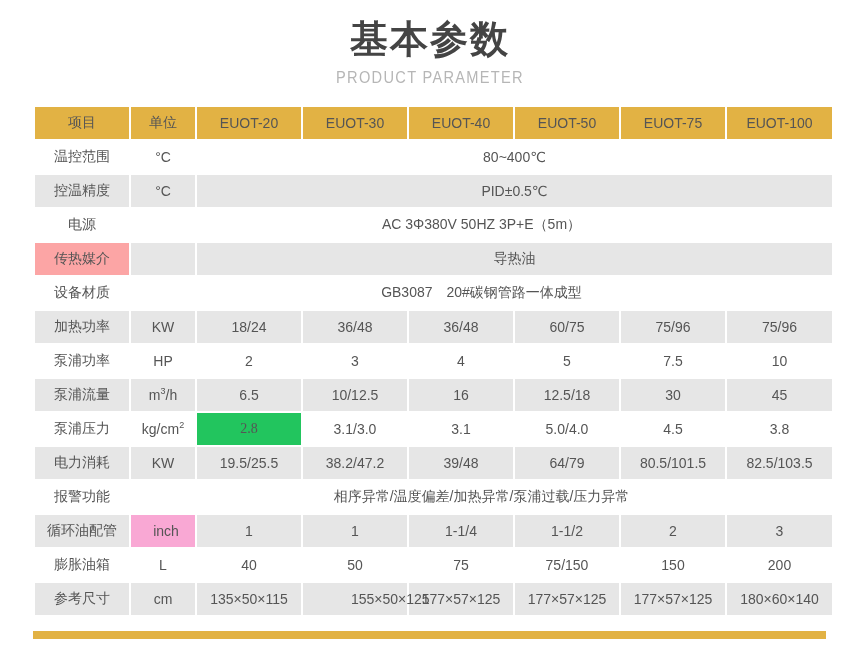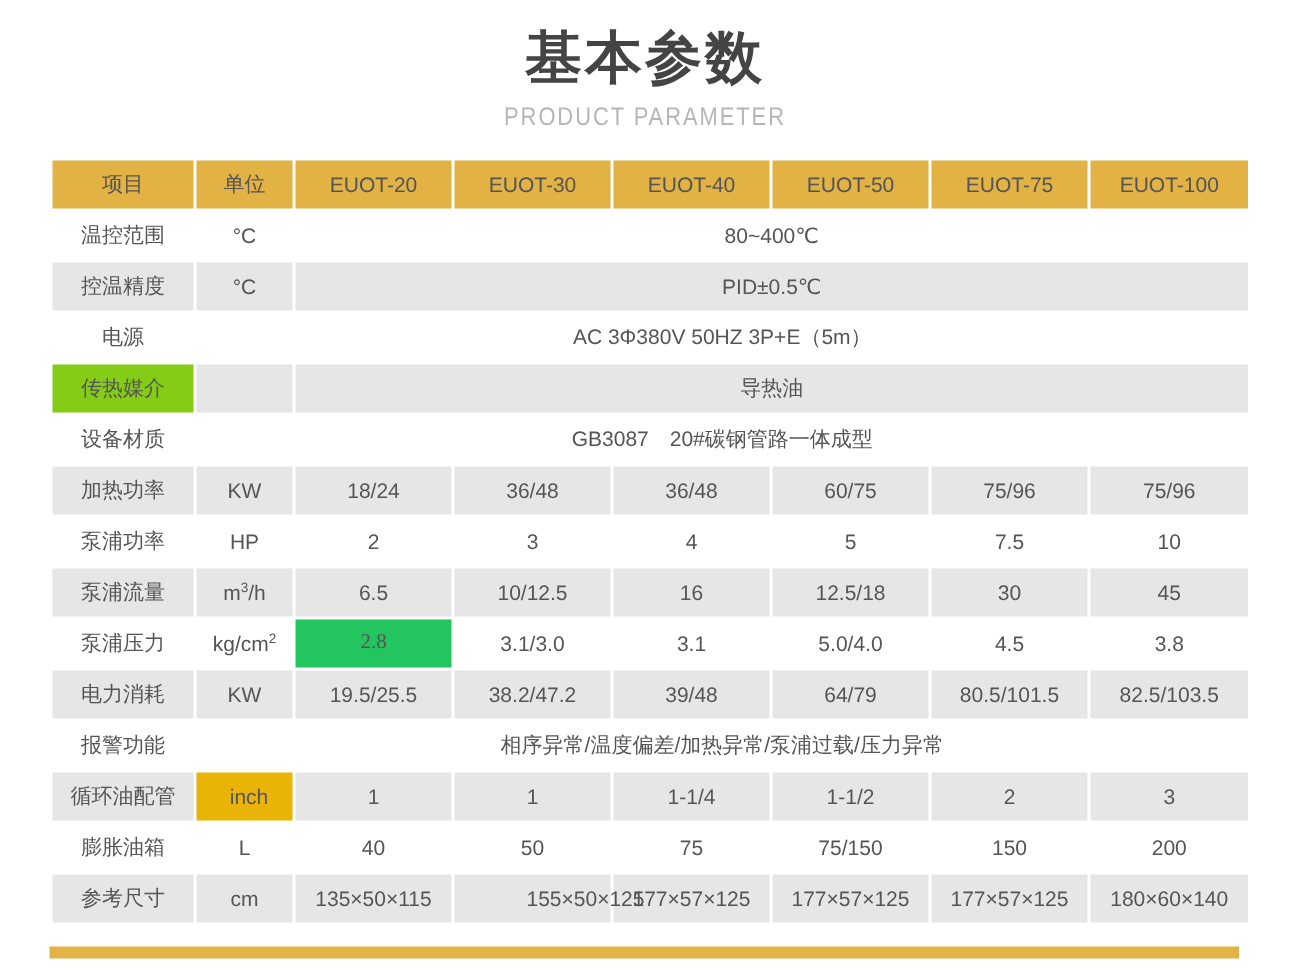--- a/index.html
+++ b/index.html
@@ -154,21 +154,21 @@
           <tr class="odd">
             <td class="label" style="background: rgb(230, 230, 230);">控温精度</td>
             <td class="unit" style="background: rgb(230, 230, 230);">°C</td>
             <td class="merged filled" colspan="6" style="background: rgb(230, 230, 230);">PID±0.5℃</td>
           </tr>
           <tr class="even">
             <td class="label" style="background: rgb(255, 255, 255);">电源</td>
             <td class="merged blank" colspan="7" style="background: transparent;">AC 3Φ380V 50HZ 3P+E（5m）</td>
           </tr>
           <tr class="odd">
-            <td class="label" style="background: #84cc16; margin-left: 47px;">传热媒介</td>
+            <td class="label" style="background: #fca5a5; margin-left: 47px;">传热媒介</td>
             <td class="unit" style="background: rgb(230, 230, 230);"></td>
             <td class="merged filled" colspan="6" style="background: rgb(230, 230, 230);">导热油</td>
           </tr>
           <tr class="even">
             <td class="label" style="background: rgb(255, 255, 255);">设备材质</td>
             <td class="merged blank" colspan="7" style="background: transparent;">GB3087　20#碳钢管路一体成型</td>
           </tr>
           <tr class="odd">
             <td class="label" style="background: rgb(230, 230, 230);">加热功率</td>
             <td class="unit" style="background: rgb(230, 230, 230);">KW</td>
@@ -218,21 +218,21 @@
             <td class="value filled" style="background: rgb(230, 230, 230);">64/79</td>
             <td class="value filled" style="background: rgb(230, 230, 230);">80.5/101.5</td>
             <td class="value filled" style="background: rgb(230, 230, 230);">82.5/103.5</td>
           </tr>
           <tr class="even">
             <td class="label" style="background: rgb(255, 255, 255);">报警功能</td>
             <td class="merged blank" colspan="7" style="background: transparent;">相序异常/温度偏差/加热异常/泵浦过载/压力异常</td>
           </tr>
           <tr class="odd">
             <td class="label" style="background: rgb(230, 230, 230);">循环油配管</td>
-            <td class="unit" style="background: #eab308; padding-left: 8px;">inch</td>
+            <td class="unit" style="background: #f9a8d4; padding-left: 8px;">inch</td>
             <td class="value filled" style="background: rgb(230, 230, 230);">1</td>
             <td class="value filled" style="background: rgb(230, 230, 230);">1</td>
             <td class="value filled" style="background: rgb(230, 230, 230);">1-1/4</td>
             <td class="value filled" style="background: rgb(230, 230, 230);">1-1/2</td>
             <td class="value filled" style="background: rgb(230, 230, 230);">2</td>
             <td class="value filled" style="background: rgb(230, 230, 230);">3</td>
           </tr>
           <tr class="even">
             <td class="label" style="background: rgb(255, 255, 255);">膨胀油箱</td>
             <td class="unit" style="background: rgb(255, 255, 255);">L</td>

